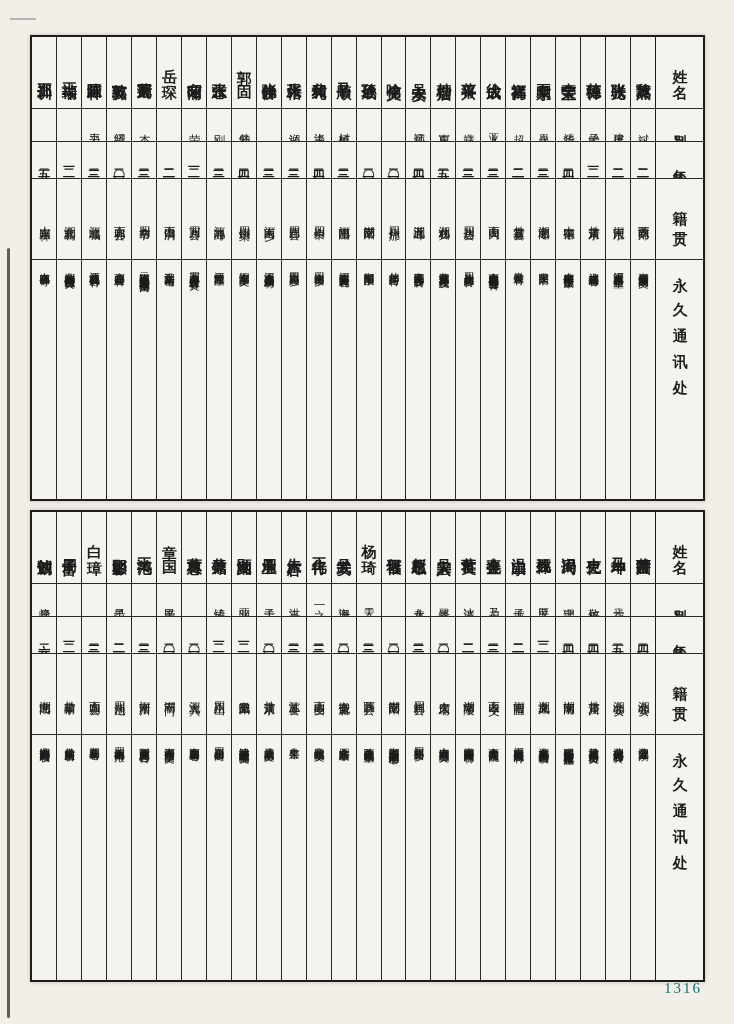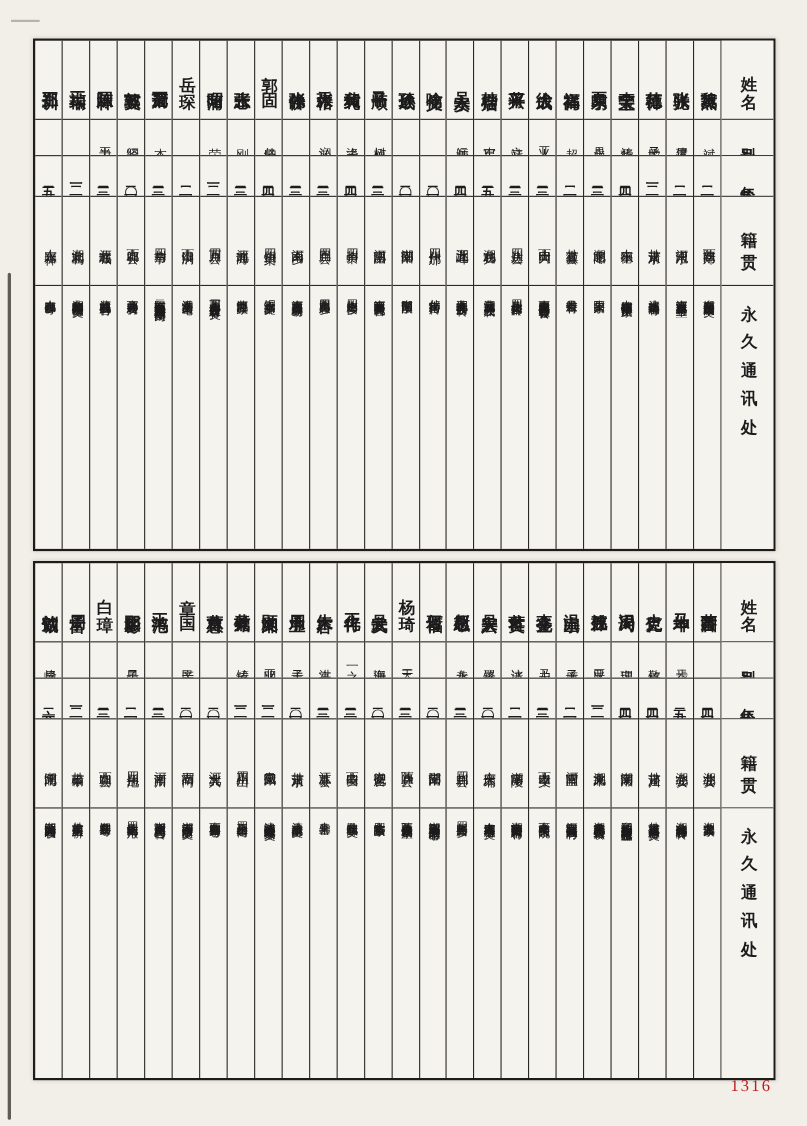--- a/index.html
+++ b/index.html
@@ -46,21 +46,21 @@
   .hdr-col .cell{background:#f5f3ee;}
   .hdr-col .vtext{font-weight:700;font-size:15px;}
   .hdr-name .vtext{letter-spacing:16px;}
   .hdr-alias .vtext{letter-spacing:2px;font-size:13.5px;}
   .hdr-age .vtext{letter-spacing:2px;font-size:13.5px;}
   .hdr-origin .vtext{letter-spacing:20px;}
   .hdr-addr .vtext{letter-spacing:26px;font-size:15px;}
 
   .page-number{
     position:absolute;right:32px;top:980px;
-    font-size:15px;letter-spacing:2px;color:#b91c1c;
+    font-size:15px;letter-spacing:2px;color:#0f766e;
     font-family:"Liberation Serif","DejaVu Serif",serif;
   }
 </style>
 </head>
 <body>
 
 <div class="gutter-dot"></div>
 <div class="gutter-line"></div>
 
 <div class="page-inner">

